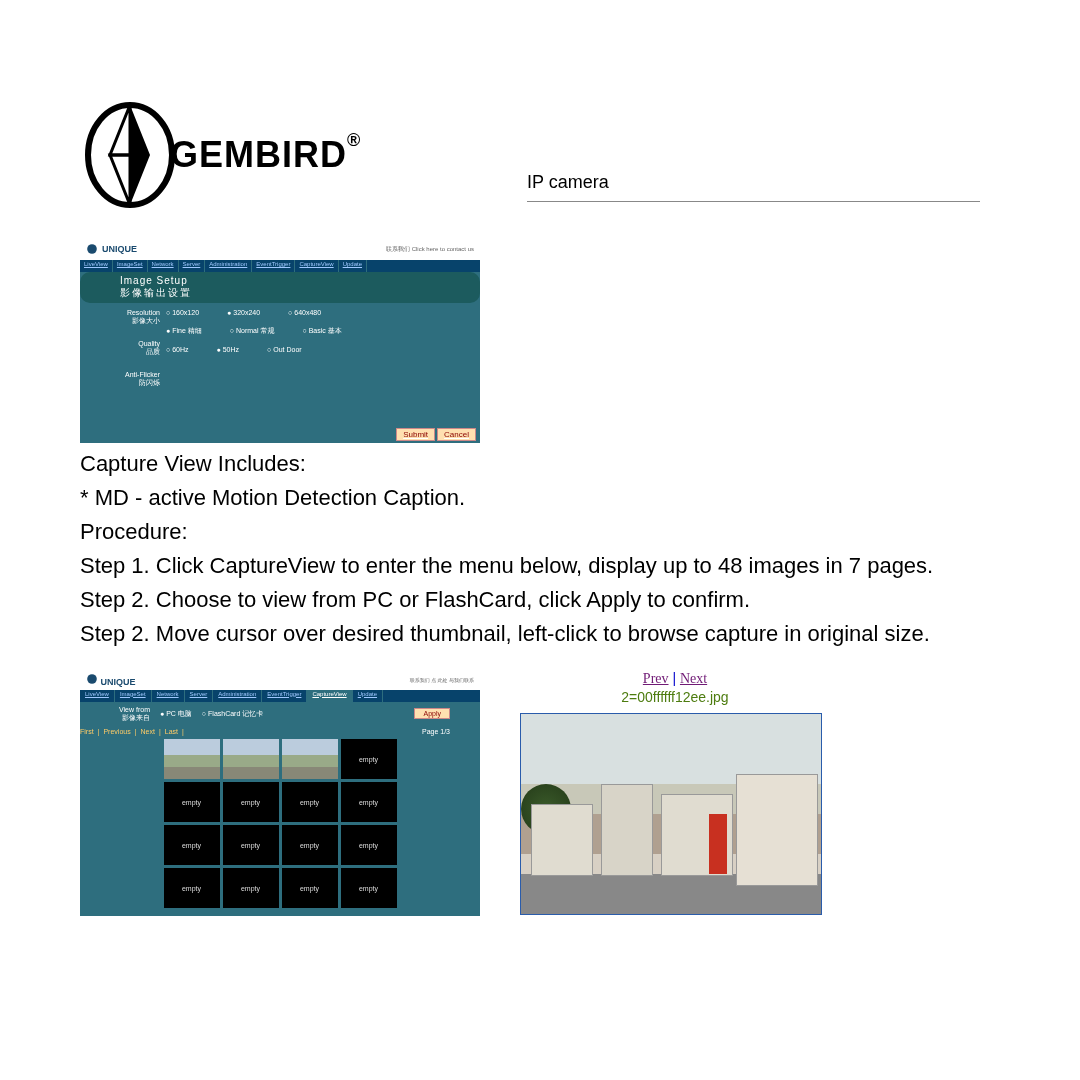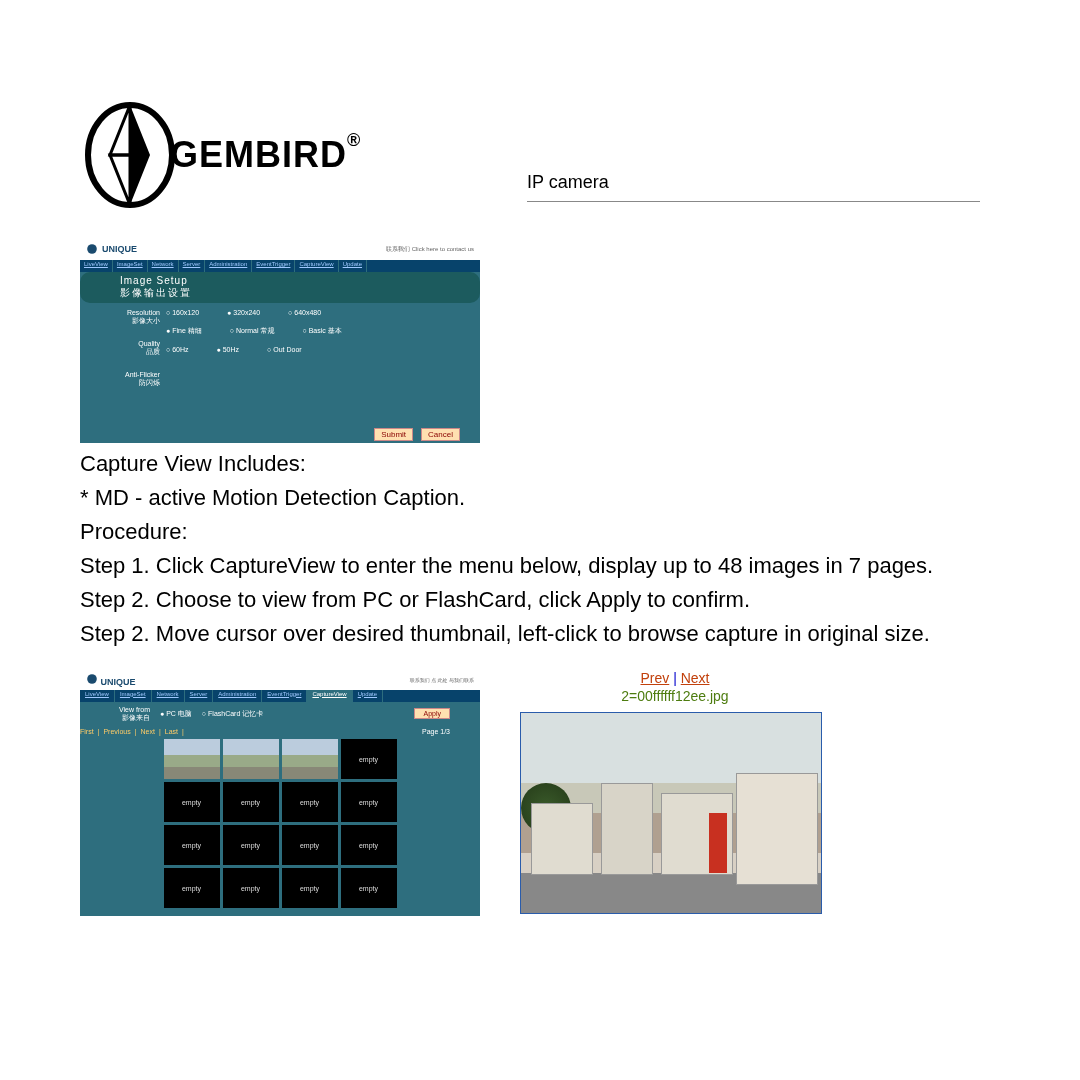--- a/index.html
+++ b/index.html
@@ -100,23 +100,24 @@
     padding: 6px 0 0 0;
   }
   .ss1-row { display:flex; gap: 28px; margin-bottom: 10px; font-size:7px; }
   .ss1-row span::before {
     content:'○ ';
   }
   .ss1-row .sel::before { content:'● '; }
   .ss1-buttons {
     position:absolute;
     bottom:2px;
-    right:20px;
-    display:flex;
-    gap:8px;
+    right:4px;
+    display:flex;
+    gap:2px;
+    text-decoration:underline;
   }
   .ss1-buttons span {
     background:#ffe0b0;
     border:1px solid #c88;
     color:#800;
     font-size:8px;
     padding:1px 6px;
   }
   .section-title {
     font-weight: bold;
@@ -220,21 +221,21 @@
     background: linear-gradient(#bcd 40%, #9a8 40% 70%, #887 70%);
   }
   .right-panel {
     width: 310px;
   }
   .right-links {
     text-align:center;
     font-size:14px;
     color:#0000cc;
   }
-  .right-links a { text-decoration:underline; color:#c2410c; }
+  .right-links a { text-decoration:underline; color:#701a75;font-family:Liberation Serif, serif; }
   .right-file {
     text-align:center;
     font-size:14px;
     color:#4d7c0f;
     margin-top:2px;
   }
   .photo {
     margin-top:8px;
     width: 300px;
     height: 200px;

